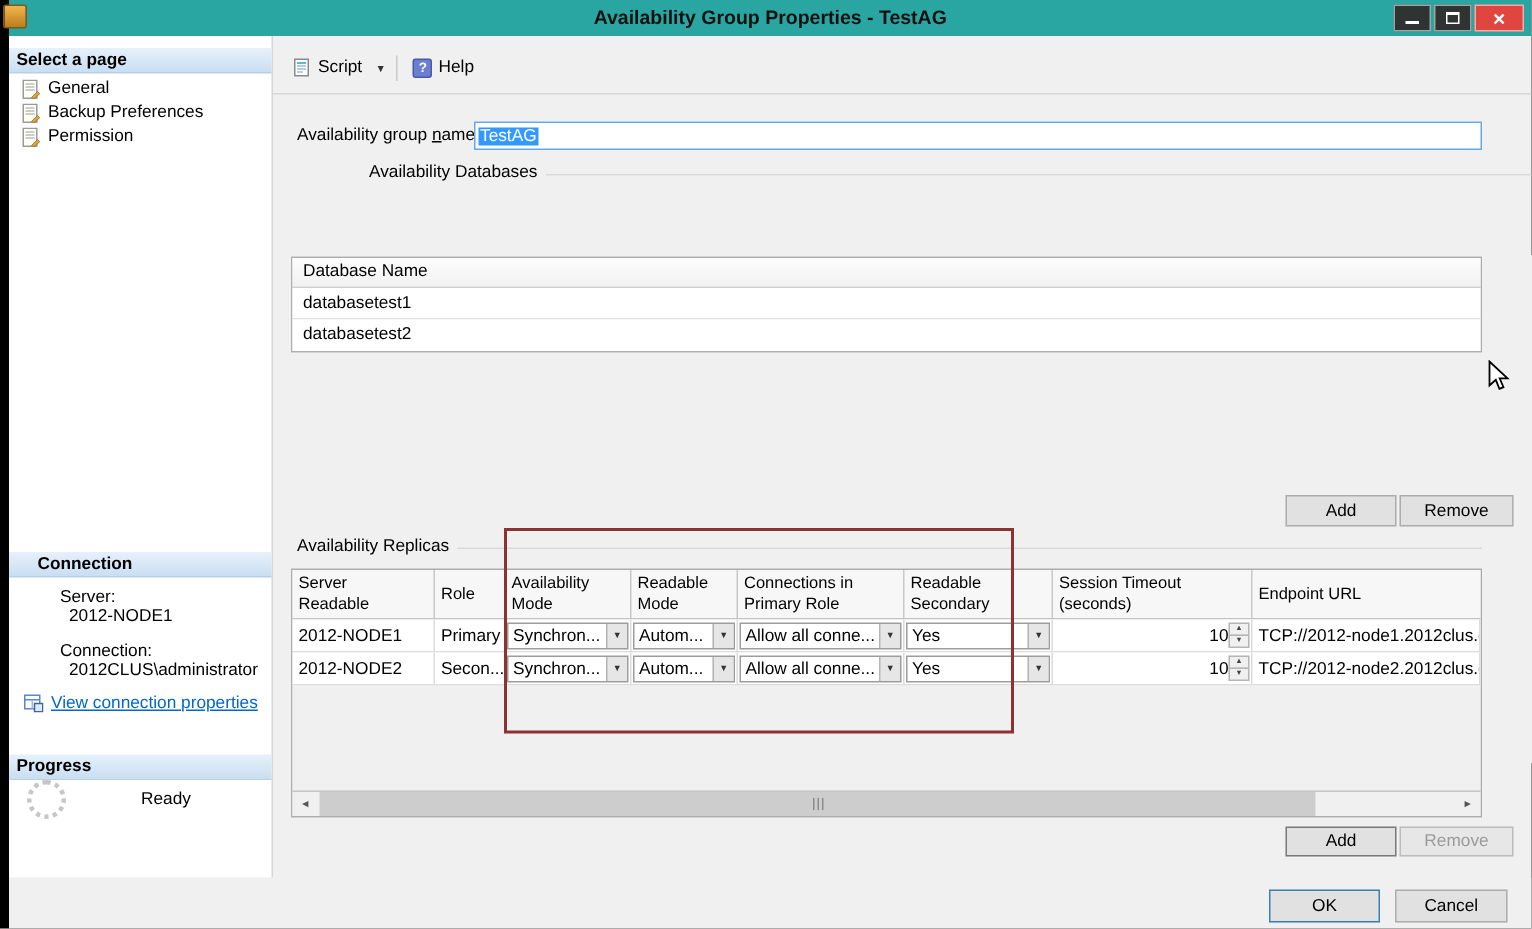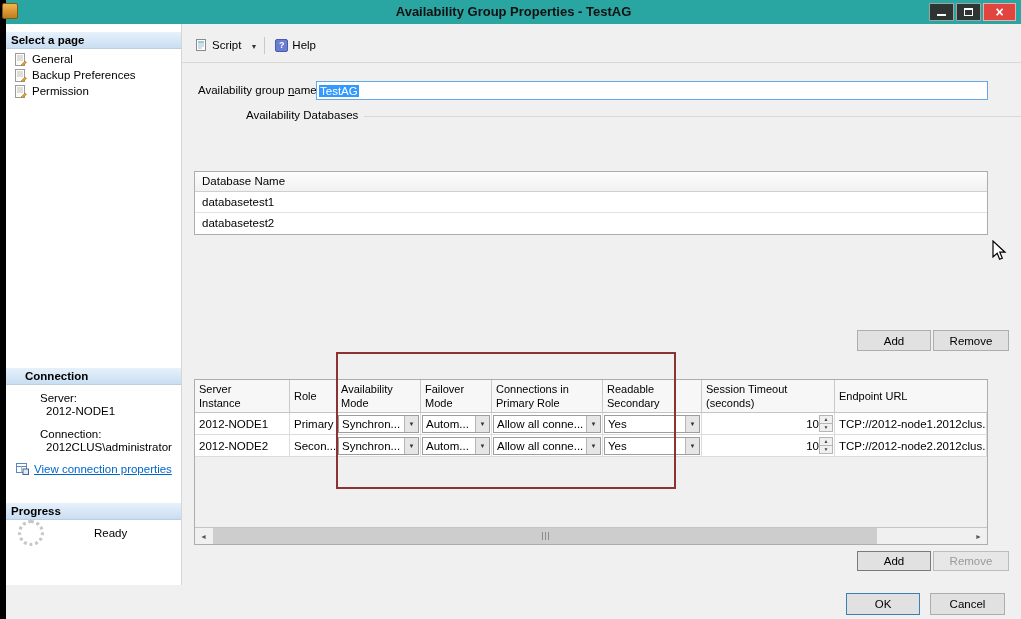--- a/index.html
+++ b/index.html
@@ -233,34 +233,38 @@
 
     <div class="db-grid">
       <div class="db-header">Database Name</div>
       <div class="db-row">databasetest1</div>
       <div class="db-row">databasetest2</div>
     </div>
 
     <div class="btn db-add">Add</div>
     <div class="btn db-remove">Remove</div>
 
+    <div class="section-row sr-rp">
+      <span class="section-label">Availability Replicas</span>
+      <span class="rule"></span>
+    </div>
 
     <div class="rg">
       <div class="rg-header">
         <div class="rg-hcell c0">
-            <span class="w48">Server Instance</span>
+            <span class="w48">Server Readable</span>
           </div>
         <div class="rg-hcell c1">
             <span>Role</span>
           </div>
         <div class="rg-hcell c2">
             <span class="w60">Availability Mode</span>
           </div>
         <div class="rg-hcell c3">
-            <span class="w46">Failover Mode</span>
+            <span class="w46">Readable Mode</span>
           </div>
         <div class="rg-hcell c4">
             <span class="w80">Connections in Primary Role</span>
           </div>
         <div class="rg-hcell c5">
             <span class="w55">Readable Secondary</span>
           </div>
         <div class="rg-hcell c6">
             <span class="w90">Session Timeout (seconds)</span>
           </div>

